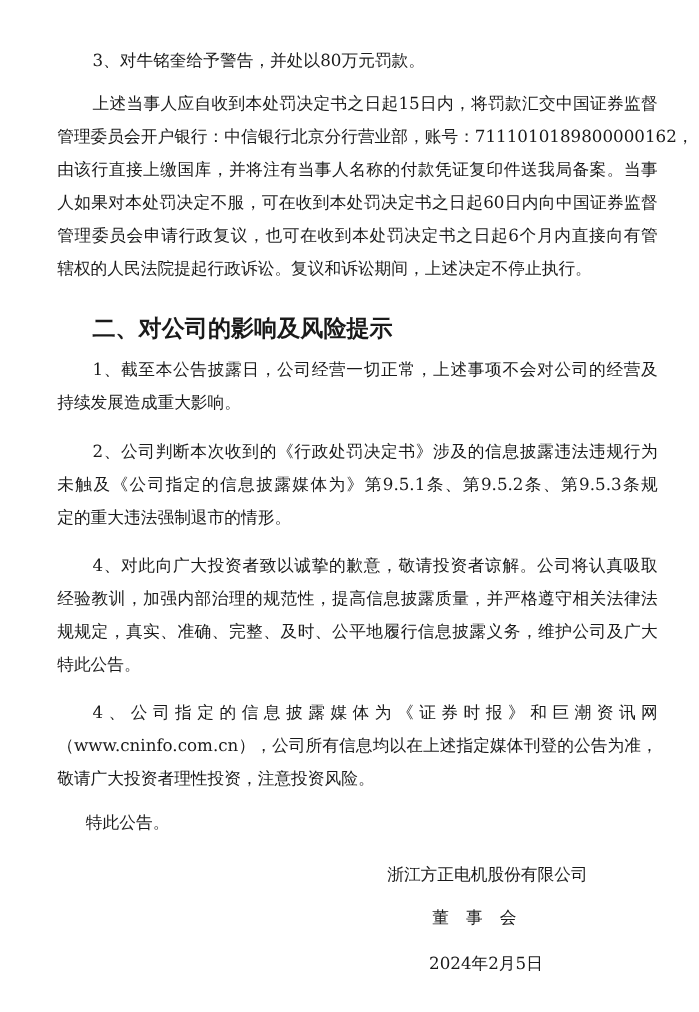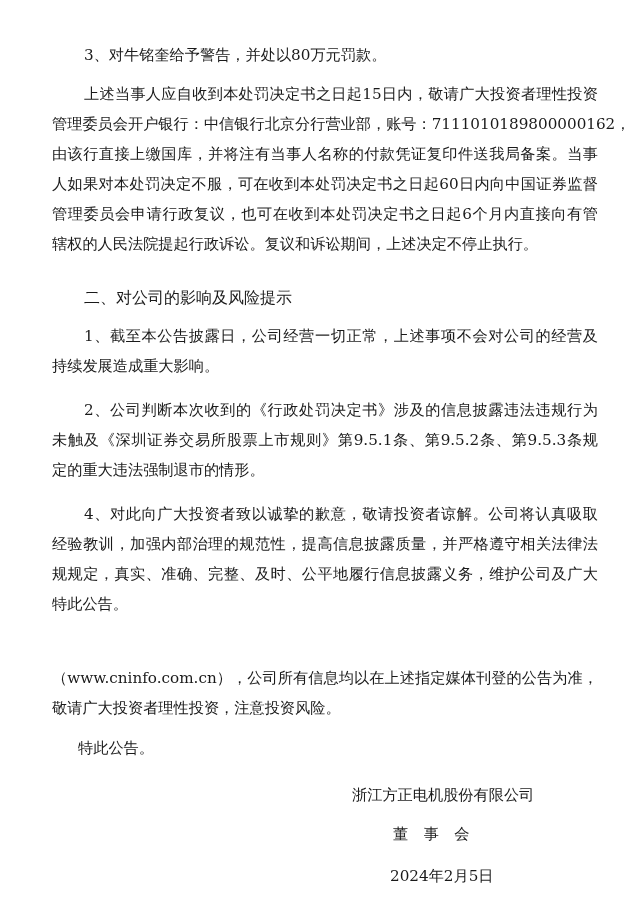--- a/index.html
+++ b/index.html
@@ -7,51 +7,52 @@
     width: 635px; height: 920px; overflow: hidden; position: relative;
     font-family: "DejaVu Serif", "Liberation Serif", serif;
     color: #1a1a1a;
     font-size: 15.2px;
   }
   .page { position: absolute; left: 0; top: 0; width: 635px; height: 920px; }
   .line {
     position: absolute; white-space: nowrap; line-height: 20px; height: 20px;
   }
   .just { text-align: justify; text-align-last: justify; }
-  .heading { font-family: "DejaVu Sans", "Liberation Sans", sans-serif; font-weight: normal; font-size: 16px; }
+  .heading { font-family: "DejaVu Sans", "Liberation Sans", sans-serif; font-weight: bold; font-size: 21px; }
   .spaced { letter-spacing: 0.35em; }
 </style>
 </head>
 <body>
 
 <div class="page">
 
   <div class="line" style="left:84px; top:45px;">3、对牛铭奎给予警告，并处以80万元罚款。</div>
 
-  <div class="line just" style="left:84px; width:514px; top:84px;">上述当事人应自收到本处罚决定书之日起15日内，敬请广大投资者理性投资</div>
+  <div class="line just" style="left:84px; width:514px; top:84px;">上述当事人应自收到本处罚决定书之日起15日内，将罚款汇交中国证券监督</div>
   <div class="line just" style="left:52px; width:546px; top:114px;">管理委员会开户银行：中信银行北京分行营业部，账号：7111010189800000162，</div>
   <div class="line just" style="left:52px; width:546px; top:144px;">由该行直接上缴国库，并将注有当事人名称的付款凭证复印件送我局备案。当事</div>
   <div class="line just" style="left:52px; width:546px; top:174px;">人如果对本处罚决定不服，可在收到本处罚决定书之日起60日内向中国证券监督</div>
   <div class="line just" style="left:52px; width:546px; top:204px;">管理委员会申请行政复议，也可在收到本处罚决定书之日起6个月内直接向有管</div>
   <div class="line" style="left:52px; top:234px;text-align:right;">辖权的人民法院提起行政诉讼。复议和诉讼期间，上述决定不停止执行。</div>
 
   <div class="line heading" style="left:84px; top:288px;">二、对公司的影响及风险提示</div>
 
   <div class="line just" style="left:84px; width:514px; top:326px;">1、截至本公告披露日，公司经营一切正常，上述事项不会对公司的经营及</div>
   <div class="line" style="left:52px; top:356px;">持续发展造成重大影响。</div>
 
   <div class="line just" style="left:84px; width:514px; top:400px;">2、公司判断本次收到的《行政处罚决定书》涉及的信息披露违法违规行为</div>
-  <div class="line just" style="left:52px; width:546px; top:430px;">未触及《深圳证券交易所股票上市规则》第9.5.1条、第9.5.2条、第9.5.3条规</div>
+  <div class="line just" style="left:52px; width:546px; top:430px;">未触及《公司指定的信息披露媒体为》第9.5.1条、第9.5.2条、第9.5.3条规</div>
   <div class="line" style="left:52px; top:460px;">定的重大违法强制退市的情形。</div>
 
   <div class="line just" style="left:84px; width:514px; top:504px;">4、对此向广大投资者致以诚挚的歉意，敬请投资者谅解。公司将认真吸取</div>
   <div class="line just" style="left:52px; width:546px; top:534px;">经验教训，加强内部治理的规范性，提高信息披露质量，并严格遵守相关法律法</div>
   <div class="line just" style="left:52px; width:546px; top:564px;">规规定，真实、准确、完整、及时、公平地履行信息披露义务，维护公司及广大</div>
   <div class="line" style="left:52px; top:594px;">特此公告。</div>
 
+  <div class="line just" style="left:84px; width:514px; top:638px;">4、公司指定的信息披露媒体为《证券时报》和巨潮资讯网</div>
   <div class="line just" style="left:52px; width:546px; top:668px;">（www.cninfo.com.cn），公司所有信息均以在上述指定媒体刊登的公告为准，</div>
   <div class="line" style="left:52px; top:698px;">敬请广大投资者理性投资，注意投资风险。</div>
 
   <div class="line" style="left:78px; top:738px;">特此公告。</div>
 
   <div class="line" style="left:352px; top:785px;">浙江方正电机股份有限公司</div>
   <div class="line spaced" style="left:393px; top:824px;">董 事 会</div>
   <div class="line" style="left:390px; top:866px;">2024年2月5日</div>
 
 </div>

